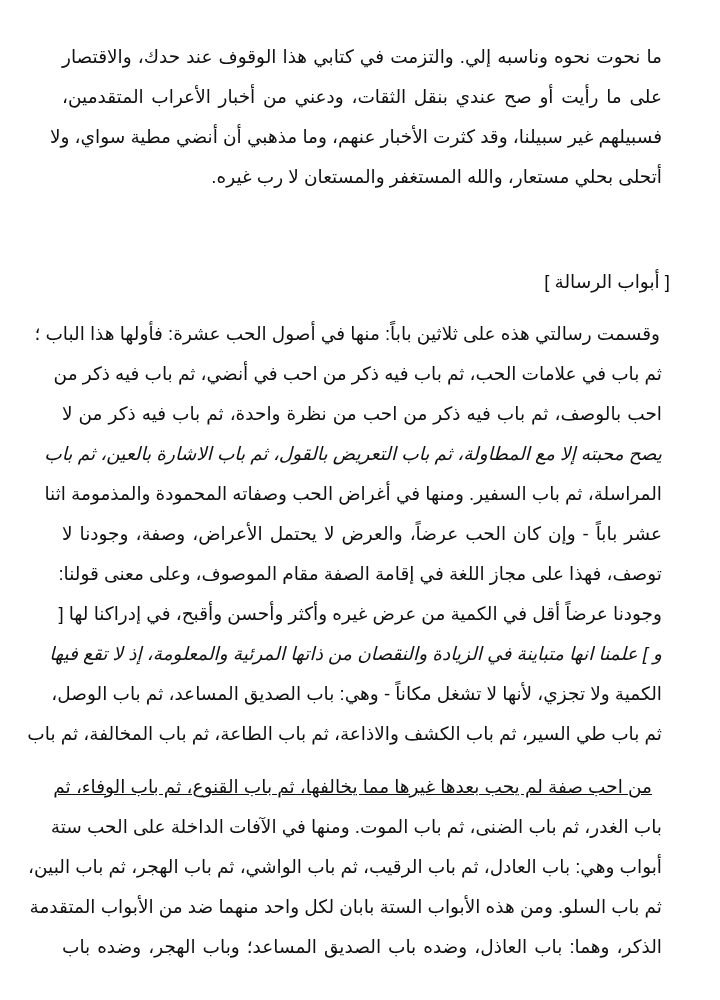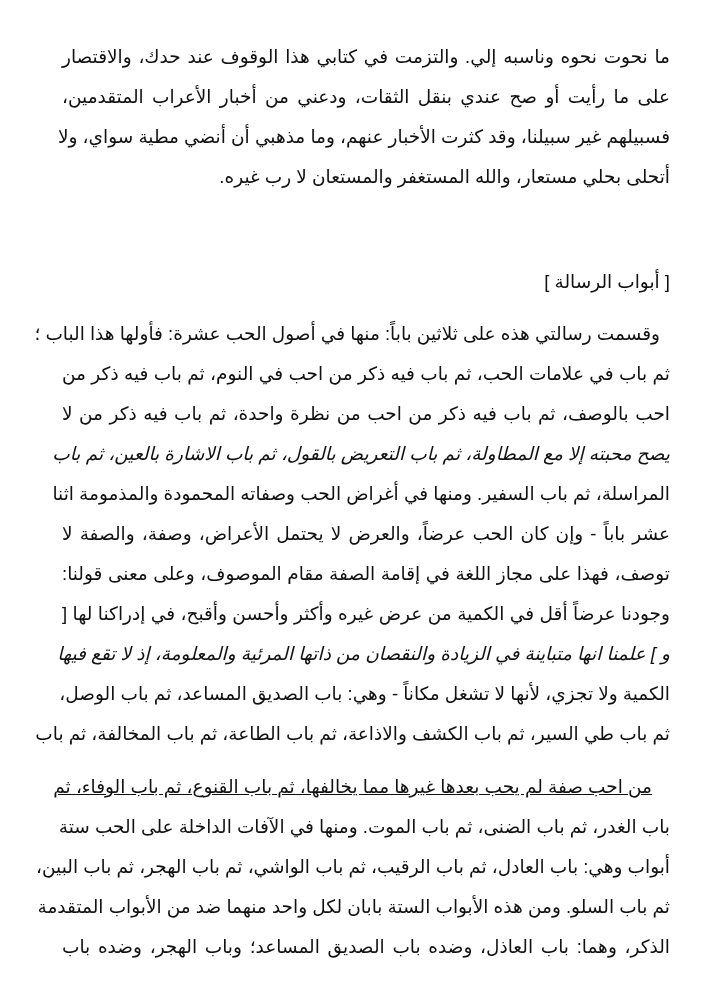--- a/index.html
+++ b/index.html
@@ -6,21 +6,21 @@
   body {
     width: 720px; height: 1000px; overflow: hidden; position: relative;
     font-family: "Liberation Sans", "DejaVu Sans", sans-serif;
     color: #111111;
   }
   .page {
     position: absolute; left: 62px; right: 50px; top: 0; bottom: 0;
     direction: rtl;
   }
   .line {
-    position: absolute; right: 0; left: 0;
+    position: absolute; right: 8px; left: 0;
     font-size: 18.5px; line-height: 1;
     white-space: nowrap; text-align: justify; text-align-last: justify;
     direction: rtl;
   }
   .line.last { text-align-last: right; }
   .heading {
     position: absolute; right: 0; font-size: 18.5px; line-height: 1;
     white-space: nowrap; direction: rtl; margin-left: 24px;
   }
 </style>
@@ -33,25 +33,25 @@
     <div class="line" style="top:48px;">ما نحوت نحوه وناسبه إلي. والتزمت في كتابي هذا الوقوف عند حدك، والاقتصار</div>
     <div class="line" style="top:88px;">على ما رأيت أو صح عندي بنقل الثقات، ودعني من أخبار الأعراب المتقدمين،</div>
     <div class="line" style="top:128px;">فسبيلهم غير سبيلنا، وقد كثرت الأخبار عنهم، وما مذهبي أن أنضي مطية سواي، ولا</div>
     <div class="line last" style="top:168px;">أتحلى بحلي مستعار، والله المستغفر والمستعان لا رب غيره.</div>
   </div>
 
   <div class="heading" style="top:273px;">[ أبواب الرسالة ]</div>
 
   <div>
     <div class="line" style="top:325px; right:10px;">وقسمت رسالتي هذه على ثلاثين باباً: منها في أصول الحب عشرة: فأولها هذا الباب ؛</div>
-    <div class="line" style="top:365px;">ثم باب في علامات الحب، ثم باب فيه ذكر من احب في النوم، ثم باب فيه ذكر من</div>
+    <div class="line" style="top:365px;">ثم باب في علامات الحب، ثم باب فيه ذكر من احب في أنضي، ثم باب فيه ذكر من</div>
     <div class="line" style="top:405px;">احب بالوصف، ثم باب فيه ذكر من احب من نظرة واحدة، ثم باب فيه ذكر من لا</div>
     <div class="line" style="top:445px;font-style:italic;">يصح محبته إلا مع المطاولة، ثم باب التعريض بالقول، ثم باب الاشارة بالعين، ثم باب</div>
     <div class="line" style="top:485px;">المراسلة، ثم باب السفير. ومنها في أغراض الحب وصفاته المحمودة والمذمومة اثنا</div>
-    <div class="line" style="top:525px;">عشر باباً - وإن كان الحب عرضاً، والعرض لا يحتمل الأعراض، وصفة، والصفة لا</div>
+    <div class="line" style="top:525px;">عشر باباً - وإن كان الحب عرضاً، والعرض لا يحتمل الأعراض، وصفة، وجودنا لا</div>
     <div class="line" style="top:565px;">توصف، فهذا على مجاز اللغة في إقامة الصفة مقام الموصوف، وعلى معنى قولنا:</div>
     <div class="line" style="top:605px;">وجودنا عرضاً أقل في الكمية من عرض غيره وأكثر وأحسن وأقبح، في إدراكنا لها [</div>
     <div class="line" style="top:645px;font-style:italic;">و ] علمنا انها متباينة في الزيادة والنقصان من ذاتها المرئية والمعلومة، إذ لا تقع فيها</div>
     <div class="line" style="top:685px;margin-left:35px;">الكمية ولا تجزي، لأنها لا تشغل مكاناً - وهي: باب الصديق المساعد، ثم باب الوصل،</div>
     <div class="line" style="top:725px; left:40px;">ثم باب طي السير، ثم باب الكشف والاذاعة، ثم باب الطاعة، ثم باب المخالفة، ثم باب</div>
   </div>
 
   <div>
     <div class="line" style="top:778px; right:18px;text-decoration:underline;">من احب صفة لم يحب بعدها غيرها مما يخالفها، ثم باب القنوع، ثم باب الوفاء، ثم</div>
     <div class="line" style="top:818px;">باب الغدر، ثم باب الضنى، ثم باب الموت. ومنها في الآفات الداخلة على الحب ستة</div>

